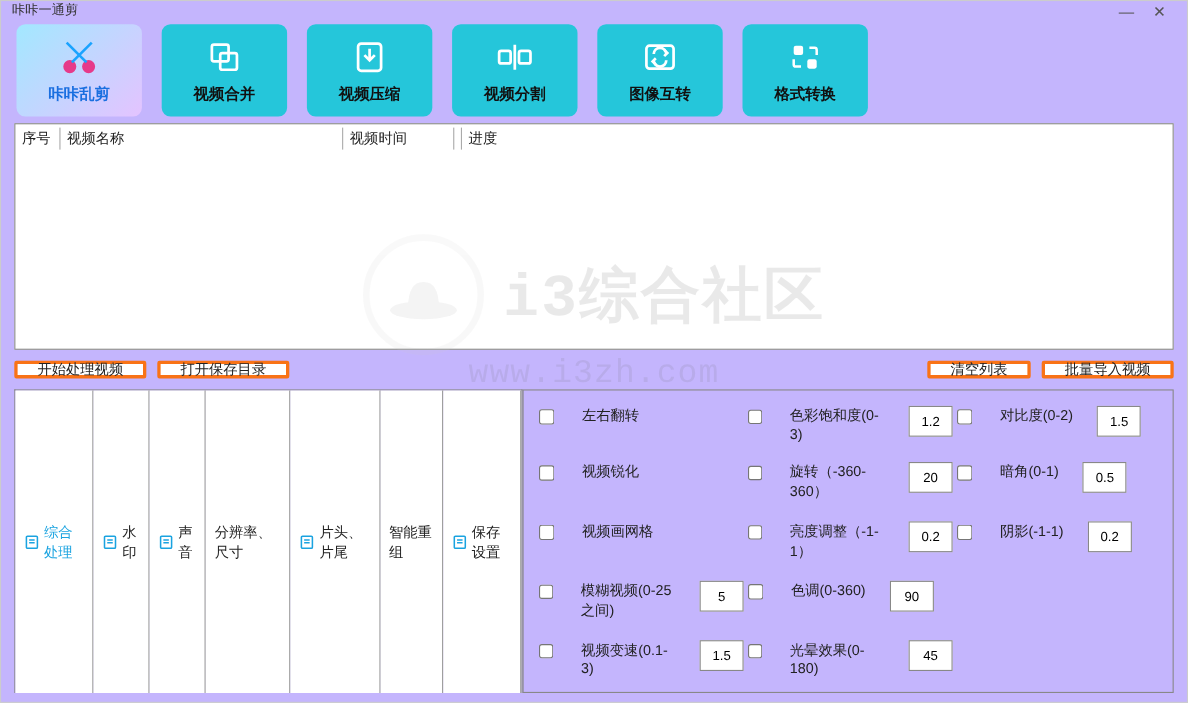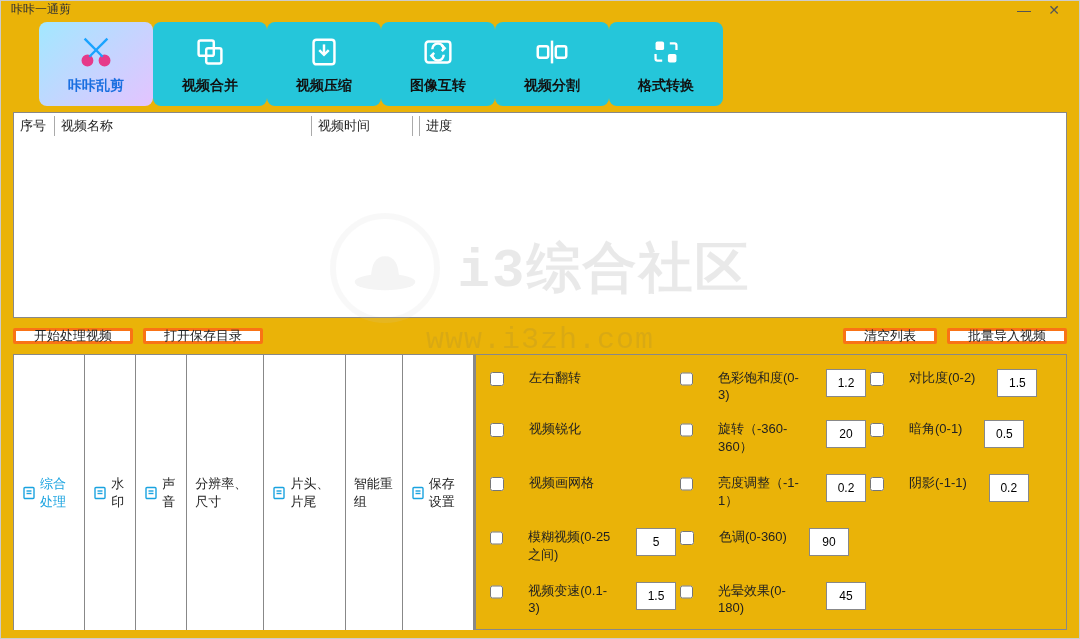--- a/index.html
+++ b/index.html
@@ -1,22 +1,22 @@
 <!DOCTYPE html>
 <html><head>
 <meta charset="utf-8">
 <style>
   * { box-sizing: border-box; }
   html, body { margin:0; padding:0; font-family: "Microsoft YaHei", "PingFang SC", sans-serif; font-size:13px; color:#222; background:#fff; }
-  .window { width:1080px; height:639px; border:1px solid #ccc; background:#eab308; position:relative; display:flex; flex-direction:column; }
+  .window { width:1080px; height:639px; border:1px solid #ccc; background:#c4b5fd; position:relative; display:flex; flex-direction:column; }
   .titlebar { height:28px; display:flex; align-items:center; padding:0 10px; }
   .titlebar .title { font-size:12px; color:#333; }
   .titlebar .spacer { flex:1; }
   .titlebar .winbtn { width:30px; text-align:center; font-size:14px; color:#555; cursor:default; }
-  .toolbar { display:flex; padding:4px 14px 6px 14px;margin-left:24px; }
+  .toolbar { display:flex; gap:18px; padding:4px 14px 6px 14px; }
   .toolbtn { width:114px; height:84px; border-radius:8px; display:flex; flex-direction:column; align-items:center; justify-content:center; gap:6px; }
   .toolbtn.active { background:linear-gradient(135deg,#a2e8ff,#e4c3ff); }
   .toolbtn.teal { background:#25c6da; }
   .toolbtn .iconbox { width:42px; height:38px; display:flex; align-items:center; justify-content:center; }
   .toolbtn .iconbox svg { width:40px; height:38px; }
   .toolbtn.active .iconbox svg { stroke:#1aa3ff; fill:#e63a8a; }
   .toolbtn .lbl { font-size:14px; font-weight:600; }
   .toolbtn.active .lbl { color:#1a6fe0; }
   .toolbtn.teal .lbl { color:#111; }
   .body { flex:1; padding:0 12px 12px 12px; display:flex; flex-direction:column; gap:10px; position:relative; }
@@ -88,38 +88,38 @@
           <rect x="9" y="7" width="22" height="26" rx="3"></rect>
           <path d="M20 12 v10"></path>
             <path d="M15 18 l5 5 l5 -5"></path>
         </svg>
       </span>
       <span class="lbl">视频压缩</span>
     </div>
     <div class="toolbtn teal">
       <span class="iconbox">
         <svg viewBox="0 0 40 40" fill="none" stroke="#fff" stroke-width="2.6">
+          <rect x="5" y="14" width="11" height="12" rx="2"></rect>
+          <rect x="24" y="14" width="11" height="12" rx="2"></rect>
+          <line x1="20" y1="8" x2="20" y2="32"></line>
+        </svg>
+      </span>
+      <span class="lbl">视频分割</span>
+    </div>
+    <div class="toolbtn teal">
+      <span class="iconbox">
+        <svg viewBox="0 0 40 40" fill="none" stroke="#fff" stroke-width="2.6">
           <rect x="7" y="9" width="26" height="22" rx="3"></rect>
           <path d="M14 17 a6 6 0 0 1 12 0"></path>
             <path d="M26 23 a6 6 0 0 1 -12 0"></path>
           <path d="M24 13 l3 3 l-3 3"></path>
             <path d="M16 27 l-3 -3 l3 -3"></path>
         </svg>
       </span>
       <span class="lbl">图像互转</span>
-    </div>
-    <div class="toolbtn teal">
-      <span class="iconbox">
-        <svg viewBox="0 0 40 40" fill="none" stroke="#fff" stroke-width="2.6">
-          <rect x="5" y="14" width="11" height="12" rx="2"></rect>
-          <rect x="24" y="14" width="11" height="12" rx="2"></rect>
-          <line x1="20" y1="8" x2="20" y2="32"></line>
-        </svg>
-      </span>
-      <span class="lbl">视频分割</span>
     </div>
     <div class="toolbtn teal">
       <span class="iconbox">
         <svg viewBox="0 0 40 40" fill="#fff" stroke="#fff" stroke-width="0">
           <rect x="9" y="9" width="9" height="9" rx="2"></rect>
           <rect x="22" y="22" width="9" height="9" rx="2"></rect>
           <path d="M24 11 h5 a2 2 0 0 1 2 2 v5" fill="none" stroke="#fff" stroke-width="2.4"></path>
           <path d="M16 29 h-5 a2 2 0 0 1 -2 -2 v-5" fill="none" stroke="#fff" stroke-width="2.4"></path>
         </svg>
       </span>

